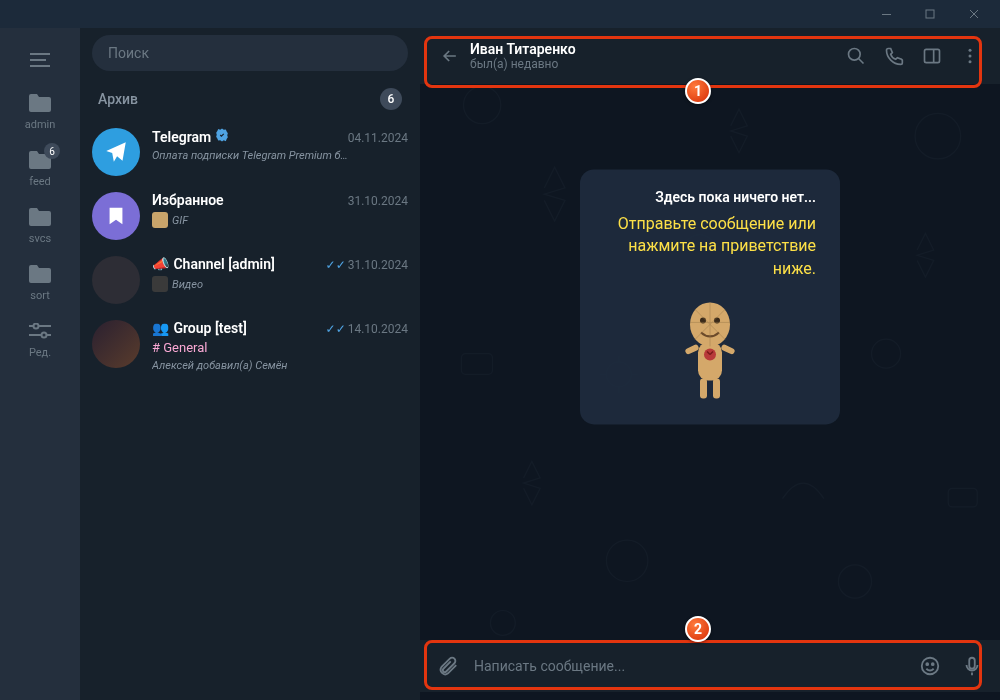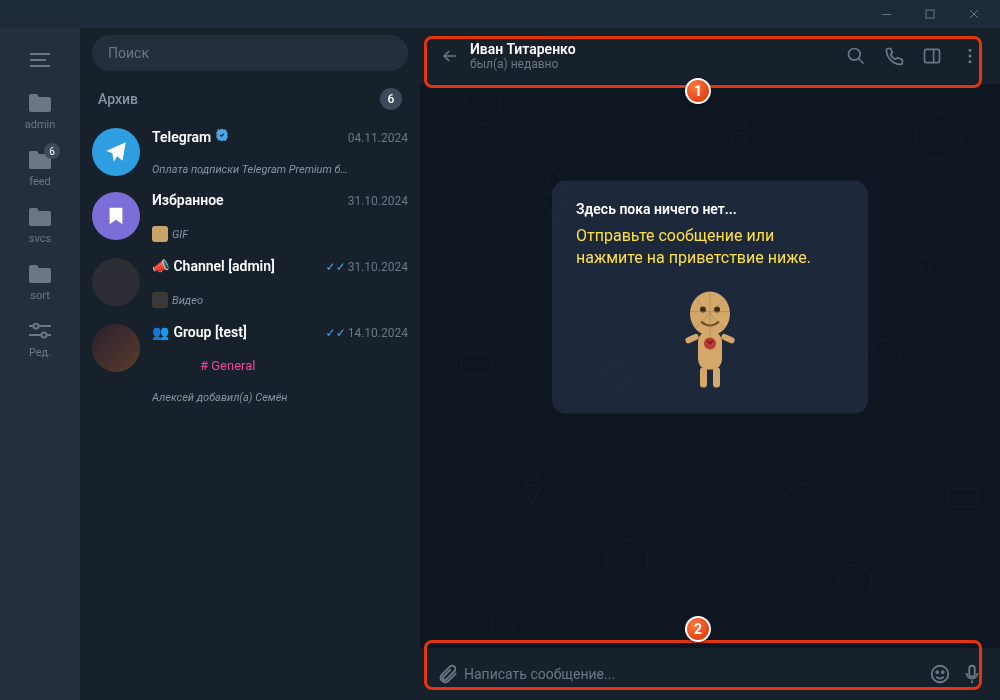--- a/index.html
+++ b/index.html
@@ -18,45 +18,45 @@
 .chatlist { width:340px; background:#17212b; display:flex; flex-direction:column; }
 .search-row { height:50px; display:flex; align-items:center; padding:0 12px; }
 .search-box { flex:1; background:#242f3d; border-radius:22px; height:36px; display:flex; align-items:center; padding:0 16px; color:#6b7883; font-size:14px; }
 .archive-row { height:42px; display:flex; align-items:center; justify-content:space-between; padding:0 18px 0 18px; color:#8794a1; font-size:14px; font-weight:500; }
 .archive-row .pill { background:#3e4a5a; color:#fff; min-width:22px; height:22px; border-radius:11px; display:flex; align-items:center; justify-content:center; font-size:12px; }
 .chat-item { display:flex; padding:8px 12px; gap:12px; cursor:pointer; }
 .avatar { width:48px; height:48px; border-radius:50%; flex-shrink:0; display:flex; align-items:center; justify-content:center; color:#fff; }
 .av-blue { background:#2e9ee0; }
 .av-violet { background:#7b6ed6; }
 .av-dark { background:#2d2d35; }
-.chat-body { flex:1; min-width:0; display:flex; flex-direction:column; gap:18px; }
+.chat-body { flex:1; min-width:0; display:flex; flex-direction:column; gap:4px; }
 .chat-top { display:flex; justify-content:space-between; align-items:baseline; }
 .chat-name { color:#fff; font-size:14px; font-weight:600; display:flex; align-items:center; gap:4px; }
 .chat-date { color:#6b7883; font-size:12px; white-space:nowrap;padding-left:30px; }
 .chat-preview { color:#8794a1; font-size:11px; white-space:nowrap; overflow:hidden; text-overflow:ellipsis; display:flex; align-items:center; gap:4px;font-style:italic; }
 .chat-preview .thumb { width:16px; height:16px; border-radius:3px; display:inline-block; }
 .verify { color:#4fa3e2; }
 .ticks { color:#4fa3e2; font-size:12px; margin-right:2px; }
-.hashline { color:#ec4899; font-size:13px;margin-left:48px; }
+.hashline { color:#f9a8d4; font-size:13px; }
 
 .chatpane { flex:1; position:relative; background:#0e1621; display:flex; flex-direction:column; }
 .chat-bg { position:absolute; inset:0; background:#0e1621; }
 .chat-bg svg { width:100%; height:100%; opacity:0.07; }
 .chat-header { height:56px; display:flex; align-items:center; padding:0 12px; gap:2px; position:relative; z-index:2; background:#17212b; }
 .hbtn { width:36px; height:36px; display:flex; align-items:center; justify-content:center; color:#6b7883; cursor:pointer; }
 .hinfo { flex:1; display:flex; flex-direction:column; }
 .hname { color:#fff; font-size:14px; font-weight:600; }
 .hstatus { color:#6b7883; font-size:12px; }
 
-.center-card { position:absolute; left:50%; top:40%; transform:translate(-50%,-50%); background:rgba(30,43,62,0.92); border-radius:14px; padding:20px 24px; width:316px; text-align:left; z-index:2; }
+.center-card { position:absolute; left:50%; top:40%; transform:translate(-50%,-50%); background:rgba(30,43,62,0.92); border-radius:14px; padding:20px 24px; width:260px; text-align:right; z-index:2; }
 .center-card .t1 { color:#fff; font-size:14px; font-weight:600; margin-bottom:8px; }
 .center-card .t2 { color:#fde047; font-size:16px; line-height:1.4; margin-bottom:14px; }
 .sticker { width:90px; height:110px; margin:0 auto; position:relative; }
 
-.composer { position:absolute; left:0; right:0; bottom:0; height:52px; background:#17212b; display:flex; align-items:center; padding:0 12px; z-index:2; }
+.composer { position:absolute; left:0; right:0; bottom:8px; height:52px; background:#17212b; display:flex; align-items:center; padding:0 12px; gap:10px; z-index:2; }
 .composer .cbtn { width:32px; height:32px; display:flex; align-items:center;justify-content:center; color:#6b7883; cursor:pointer; }
 .composer input { flex:1; background:transparent; border:none; outline:none; color:#fff; font-size:14px; }
 .composer input::placeholder { color:#6b7883; }
 
 .anno-box { position:absolute; border:3px solid #e3350f; border-radius:8px; z-index:5; pointer-events:none; }
 .anno1 { left:424px; top:36px; width:558px; height:52px; }
 .anno2 { left:424px; top:640px; width:558px; height:50px; }
 .anno-num { position:absolute; width:26px; height:26px; border-radius:50%; background:radial-gradient(circle at 35% 30%, #ff7a3c, #d62c05); border:2px solid #fff; color:#fff; font-size:14px; font-weight:700; display:flex; align-items:center;justify-content:center; z-index:6; box-shadow:0 1px 3px rgba(0,0,0,.5); }
 .num1 { left:685px; top:78px; }
 .num2 { left:685px; top:616px; }

